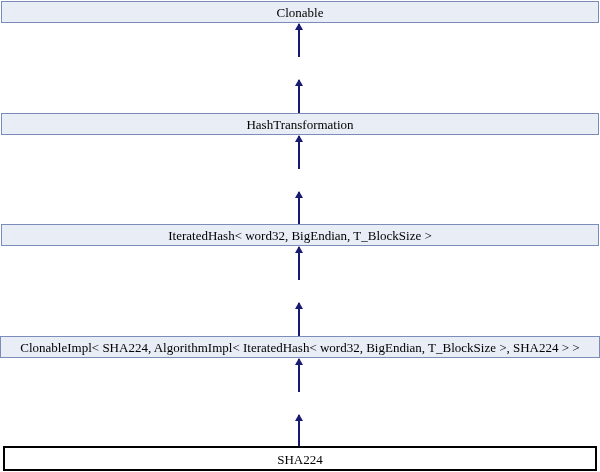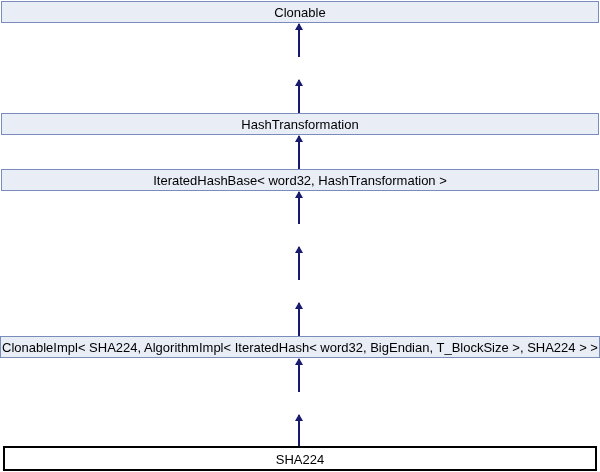--- a/index.html
+++ b/index.html
@@ -13,21 +13,21 @@
   html, body {
     margin: 0;
     padding: 0;
     background: #ffffff;
   }
   .diagram {
     position: relative;
     width: 600px;
     height: 472px;
     background: #ffffff;
-    font-family: Liberation Sans, sans-serif;
+    font-family: Liberation Serif, serif;
     font-size: 13px;
     color: var(--text-color);
     overflow: hidden;
   }
   .node {
     position: absolute;
     left: 1px;
     width: 598px;
     height: 22px;
     box-sizing: border-box;
@@ -103,29 +103,29 @@
 
   <div class="node" style="top:113px">
     <span>HashTransformation</span>
   </div>
 
   <div class="connector" style="top:135px;height:34px">
     <div class="arrowhead"></div>
     <div class="line"></div>
   </div>
 
-  <div class="node" style="top:169px">
-    <span>IteratedHashBase&lt; word32, HashTransformation &gt;</span>
-  </div>
 
   <div class="connector" style="top:191px;height:33px">
     <div class="arrowhead"></div>
     <div class="line"></div>
   </div>
 
+  <div class="node" style="top:224px">
+    <span>IteratedHash&lt; word32, BigEndian, T_BlockSize &gt;</span>
+  </div>
 
   <div class="connector" style="top:246px;height:34px">
     <div class="arrowhead"></div>
     <div class="line"></div>
   </div>
 
 
   <div class="connector" style="top:302px;height:34px">
     <div class="arrowhead"></div>
     <div class="line"></div>

